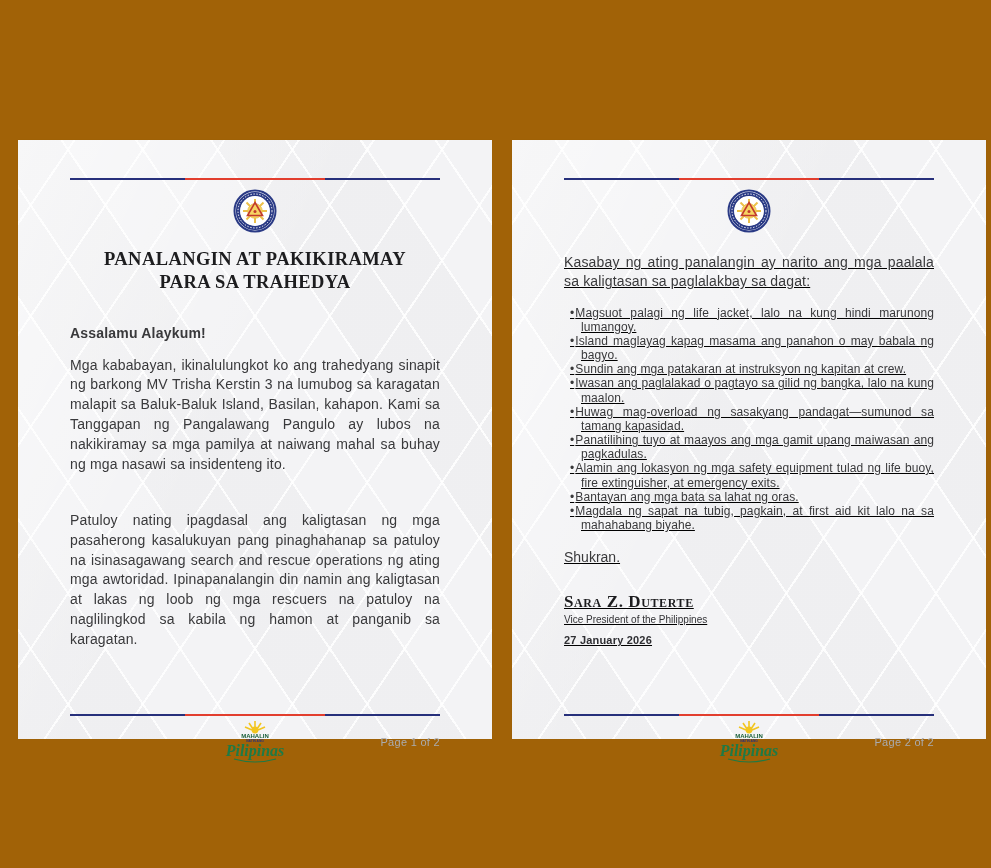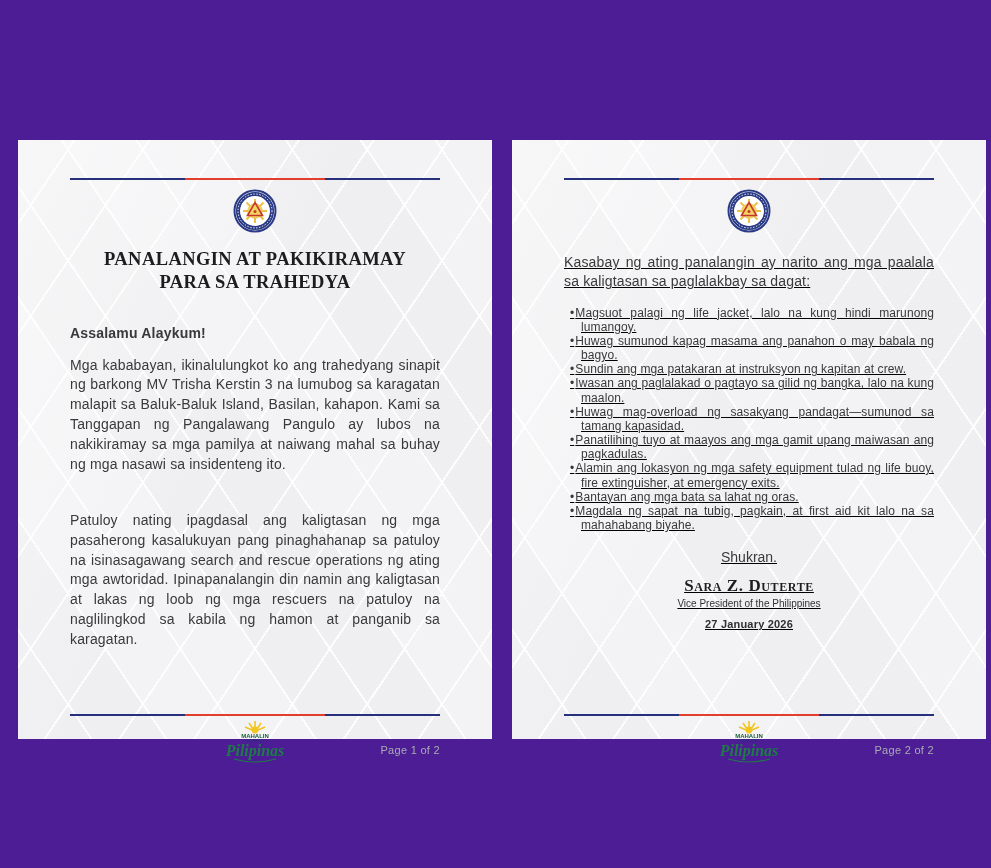--- a/index.html
+++ b/index.html
@@ -1,17 +1,17 @@
 <!DOCTYPE html>
 <html><head>
 <meta charset="utf-8">
 <style>
   html,body{margin:0;padding:0;background:#ffffff;}
   .stage{
-    position:relative;width:991px;height:868px;background:#4c1d95;overflow:hidden;
+    position:relative;width:991px;height:868px;background:#a16207;overflow:hidden;
     font-family:"Liberation Sans", sans-serif;
   }
   .page{
     position:absolute;top:140px;width:474px;height:599px;
     background-color:#f3f3f5;
     background-image:
       linear-gradient(115deg, rgba(255,255,255,.5) 0%, rgba(255,255,255,0) 45%),
       repeating-linear-gradient(56deg, rgba(255,255,255,0) 0 60px, rgba(255,255,255,.85) 60px 62px),
       repeating-linear-gradient(-56deg, rgba(255,255,255,0) 0 60px, rgba(255,255,255,.85) 60px 62px),
       repeating-linear-gradient(56deg, rgba(0,0,0,.014) 0 124px, rgba(255,255,255,.03) 124px 248px);
@@ -40,33 +40,33 @@
   .intro{
     margin-top:20px;font-size:14px;font-weight:500;color:#39393b;
     line-height:1.38;text-align:justify;letter-spacing:.15px;
   }
   ul.bullets{
     margin:13px 0 0;padding:0 0 0 6px;list-style:none;
     font-size:12px;font-weight:500;color:#39393b;line-height:1.18;letter-spacing:.1px;
   }
   ul.bullets li{padding-left:11px;text-indent:-11px;text-align:justify;margin:0;}
   ul.bullets li::before{content:"\2022";margin-right:1px;}
-  .closing{margin-top:17px;font-size:14px;font-weight:500;color:#39393b;text-align:center;}
-  .sig{margin-top:11px;text-align:center;}
+  .closing{margin-top:17px;font-size:14px;font-weight:500;color:#39393b;}
+  .sig{margin-top:27px;}
   .sig-name{
     font-family:"Liberation Serif", serif;font-variant:small-caps;font-weight:700;
     font-size:17px;letter-spacing:.6px;color:#1d1d1f;
   }
   .sig-role{margin-top:2px;font-size:10px;color:#333336;font-weight:500;}
   .sig-date{margin-top:9px;font-size:11px;color:#2f2f33;font-weight:700;letter-spacing:.2px;}
   .page-footer{position:absolute;left:52px;right:52px;top:536px;}
   .footer-row{position:relative;height:48px;}
   .ph-logo{display:block;margin:4px auto 0;width:66px;height:44px;}
   .page-label{
-    position:absolute;right:0;top:24px;font-size:11px;color:#aaacb0;letter-spacing:.3px;
+    position:absolute;right:0;top:16px;font-size:11px;color:#aaacb0;letter-spacing:.3px;
   }
 </style>
 </head>
 <body>
 
 <div class="stage">
 
   <div class="page page-1">
     <div class="inner">
       <div class="rule"></div>
@@ -136,21 +136,21 @@
         </g>
         <circle cx="22" cy="22" r="7.2" fill="#f6d463" stroke="#ecc04a" stroke-width="1"></circle>
         <polygon points="22,13.5 29.5,26.5 14.5,26.5" fill="#f6d463" stroke="#c23a2e" stroke-width="1.6"></polygon>
         <circle cx="22" cy="22.5" r="1.5" fill="#c23a2e"></circle>
       </svg>
 
       <p class="intro">Kasabay ng ating panalangin ay narito ang mga paalala sa kaligtasan sa paglalakbay sa dagat:</p>
 
       <ul class="bullets">
         <li>Magsuot palagi ng life jacket, lalo na kung hindi marunong lumangoy.</li>
-        <li>Huwag sumunod kapag masama ang panahon o may babala ng bagyo.</li>
+        <li>Island maglayag kapag masama ang panahon o may babala ng bagyo.</li>
         <li>Sundin ang mga patakaran at instruksyon ng kapitan at crew.</li>
         <li>Iwasan ang paglalakad o pagtayo sa gilid ng bangka, lalo na kung maalon.</li>
         <li>Huwag mag-overload ng sasakyang pandagat—sumunod sa tamang kapasidad.</li>
         <li>Panatilihing tuyo at maayos ang mga gamit upang maiwasan ang pagkadulas.</li>
         <li>Alamin ang lokasyon ng mga safety equipment tulad ng life buoy, fire extinguisher, at emergency exits.</li>
         <li>Bantayan ang mga bata sa lahat ng oras.</li>
         <li>Magdala ng sapat na tubig, pagkain, at first aid kit lalo na sa mahahabang biyahe.</li>
       </ul>
 
       <div class="closing">Shukran.</div>

